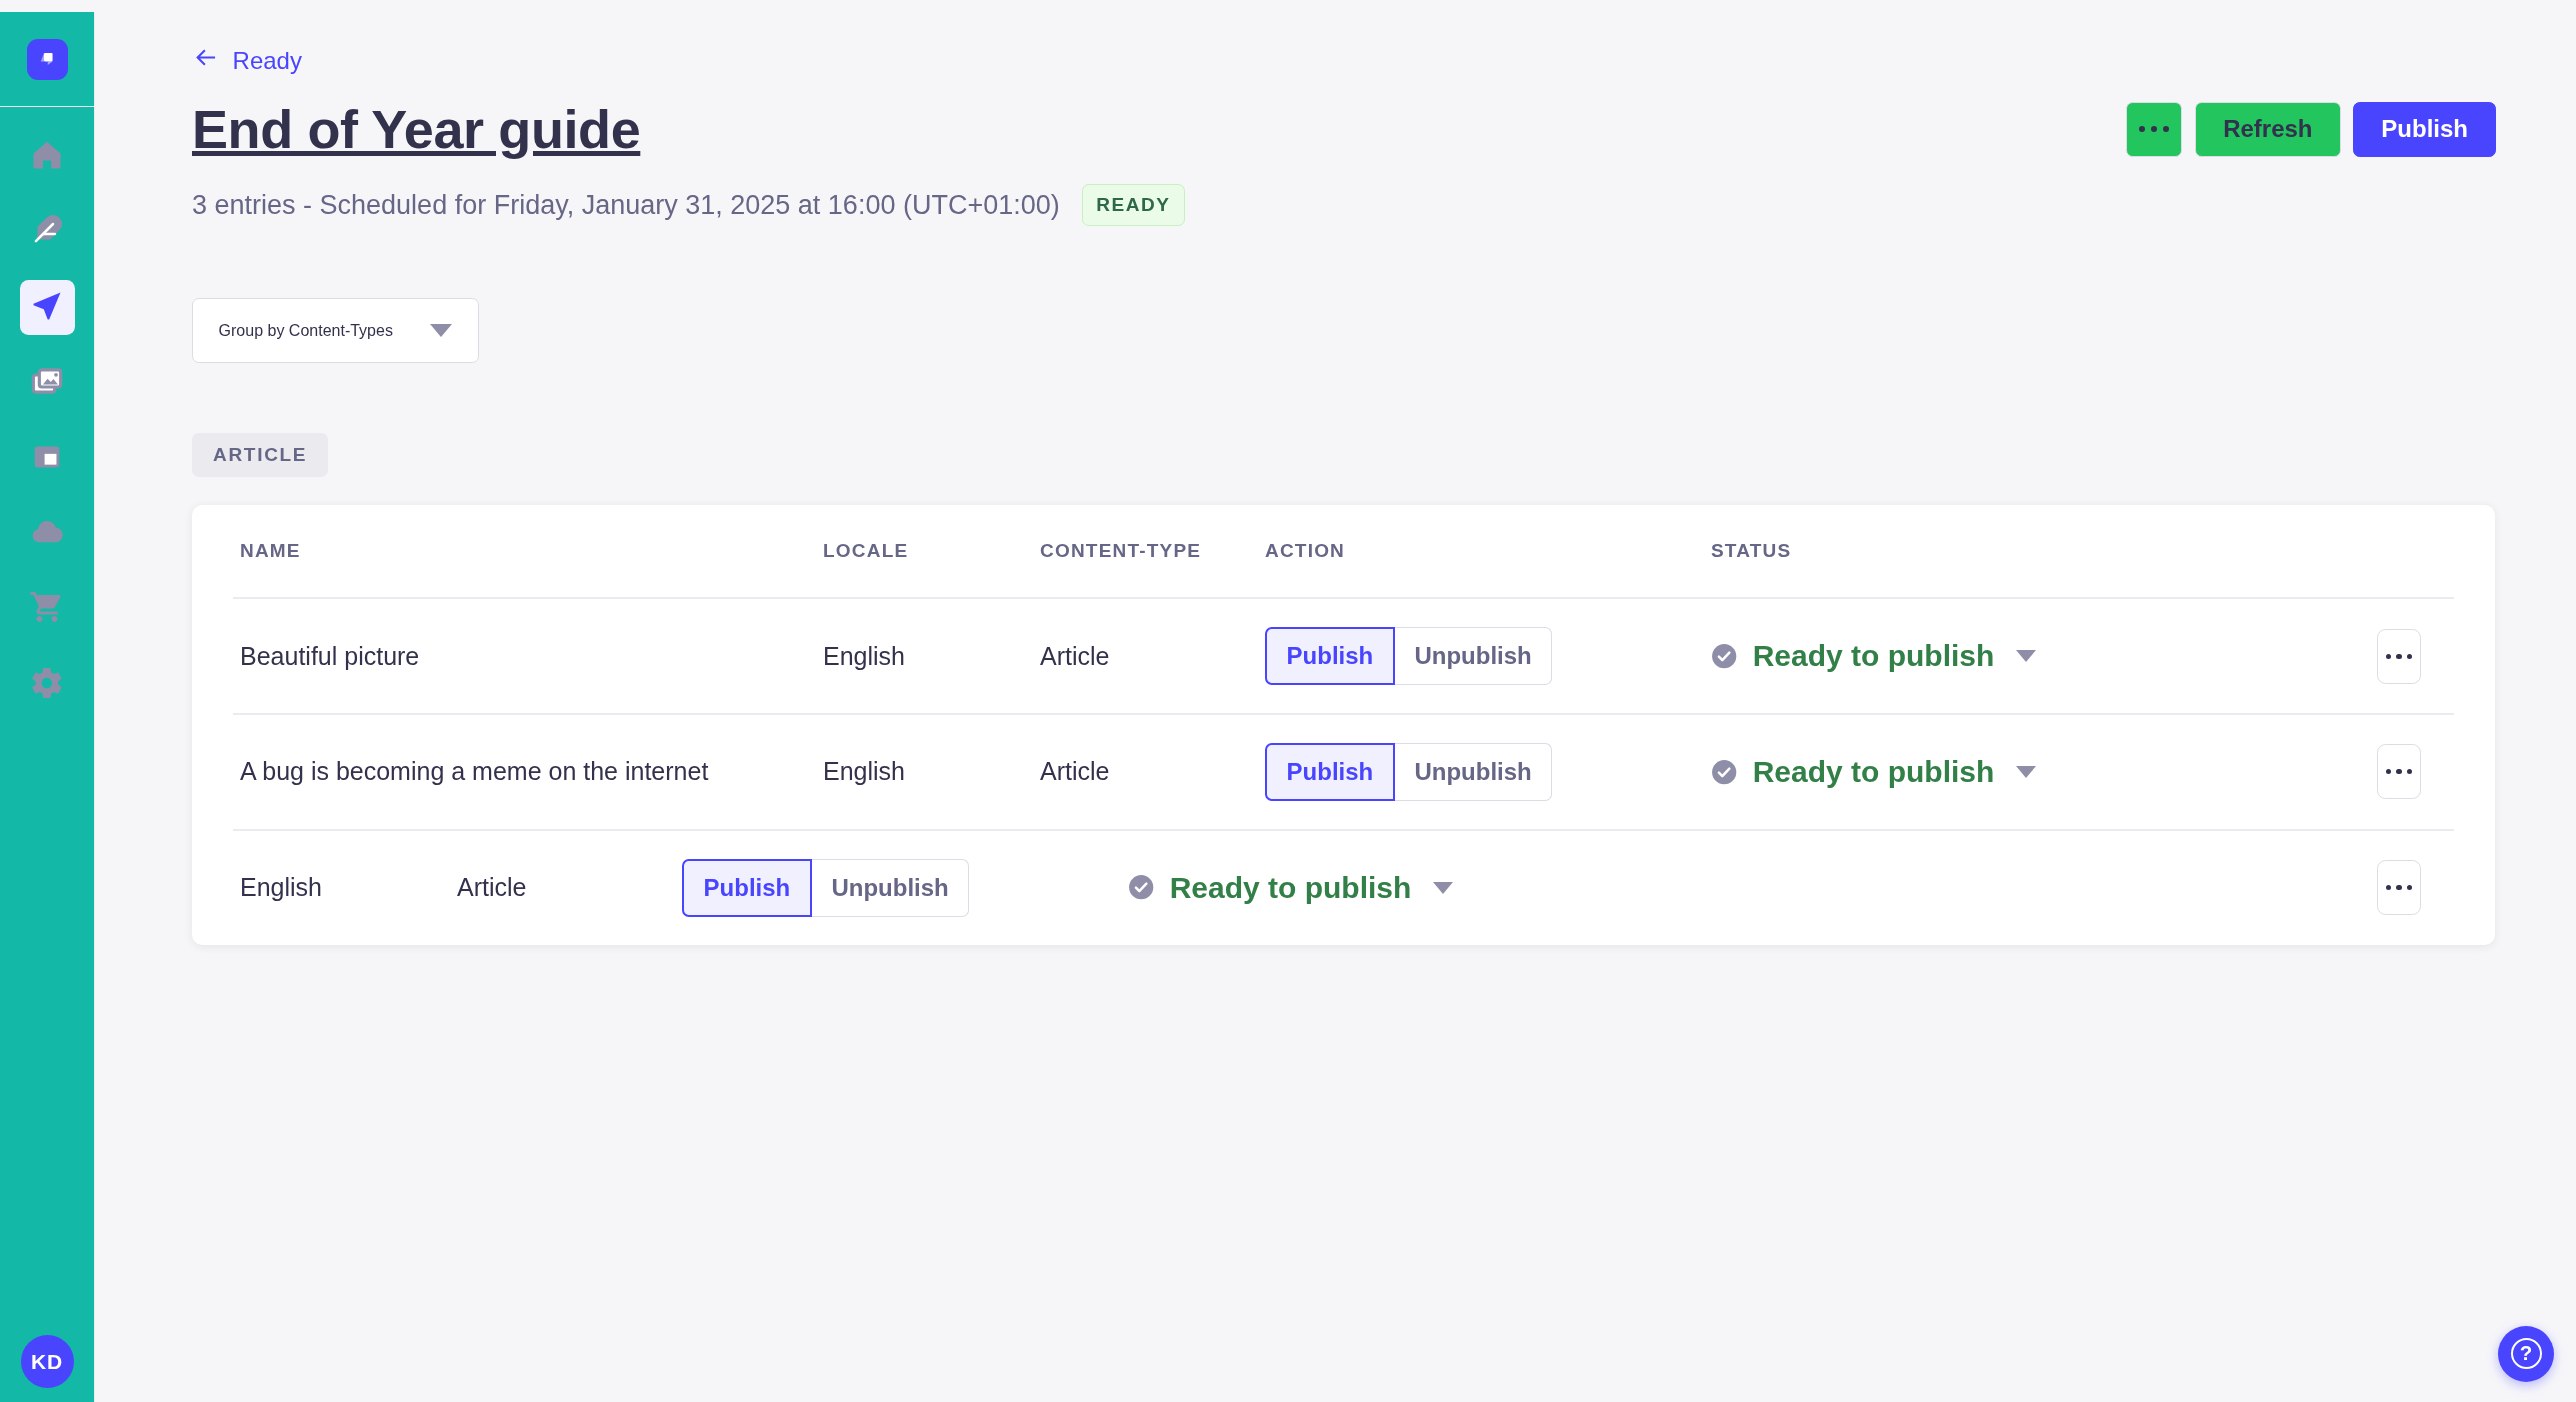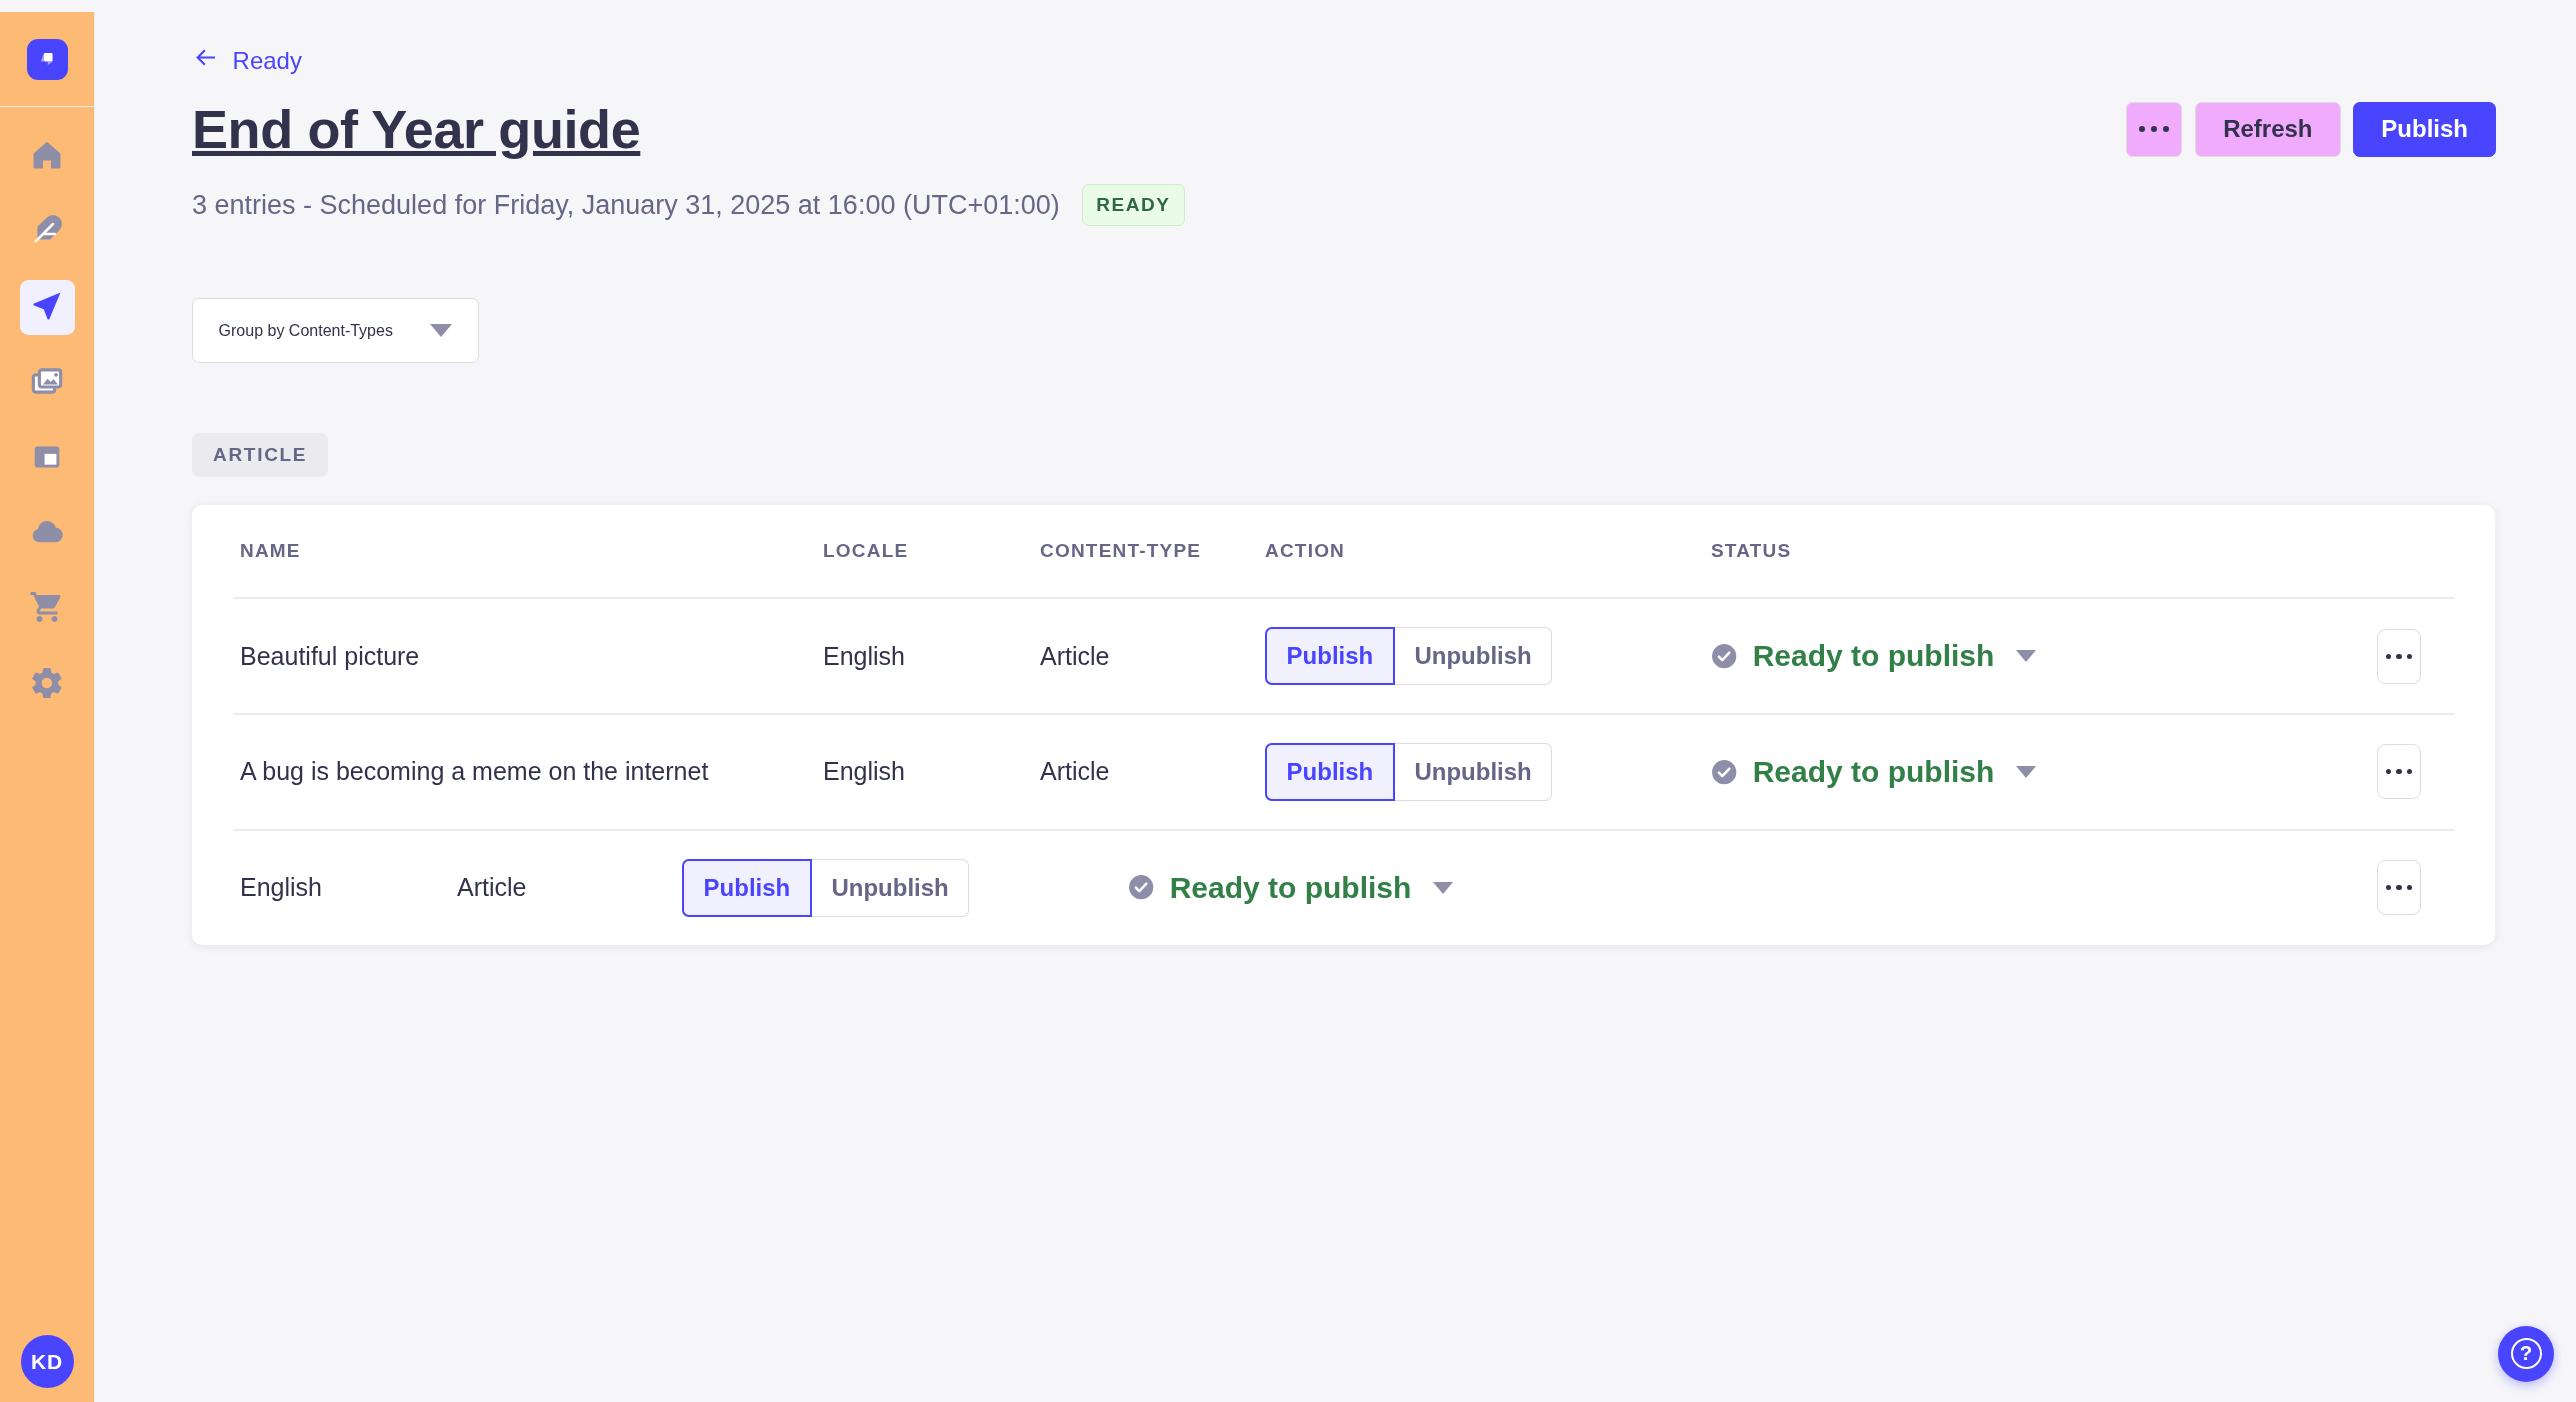--- a/index.html
+++ b/index.html
@@ -8,21 +8,21 @@
     font-family:"Liberation Sans", sans-serif;
     background:#f6f6f9;
     color:#32324d;
     overflow:hidden;
     position:relative;
   }
 
   
   .sidebar {
     position:absolute; left:0; top:12px; bottom:0; width:95px;
-    background:#fdba74; border-right:1.7px solid #eaeaef;
+    background:#14b8a6; border-right:1.7px solid #eaeaef;
     display:flex; flex-direction:column; align-items:center;
   }
   .logo-wrap {
     width:100%; height:95px; border-bottom:1.7px solid #eaeaef;
     display:flex; align-items:center; justify-content:center;
   }
   .logo {
     width:41px; height:41px; border-radius:11px; background:#4945ff;
     display:grid; place-items:center; cursor:pointer; border:none;
   }
@@ -49,21 +49,21 @@
   }
   .back-row svg { width:27px; height:27px; }
 
   .title-row { display:flex; align-items:center; justify-content:space-between; margin-top:24px; }
   h1 { font-size:54px; font-weight:700; color:#32324d; letter-spacing:-0.4px; line-height:1.05;text-decoration:underline; }
 
   .actions { display:flex; align-items:center; gap:12.8px; }
   .btn {
     height:55px; border-radius:6.8px; font-size:24px; font-weight:700;
     display:inline-flex; align-items:center; justify-content:center;
-    border:1.7px solid #dcdce4; background:#f0abfc; color:#32324d;
+    border:1.7px solid #dcdce4; background:#22c55e; color:#32324d;
     cursor:pointer; font-family:inherit;
   }
   .btn.icon-only { width:56px; }
   .btn.secondary { padding:0 27px; }
   .btn.primary { background:#4945ff; border-color:#4945ff; color:#fff; padding:0 27px; }
 
   .dots { display:flex; gap:6px; align-items:center; }
   .dots i { width:6px; height:6px; border-radius:50%; background:#32324d; }
   .dots.small { gap:5.1px; }
   .dots.small i { width:5.1px; height:5.1px; }

